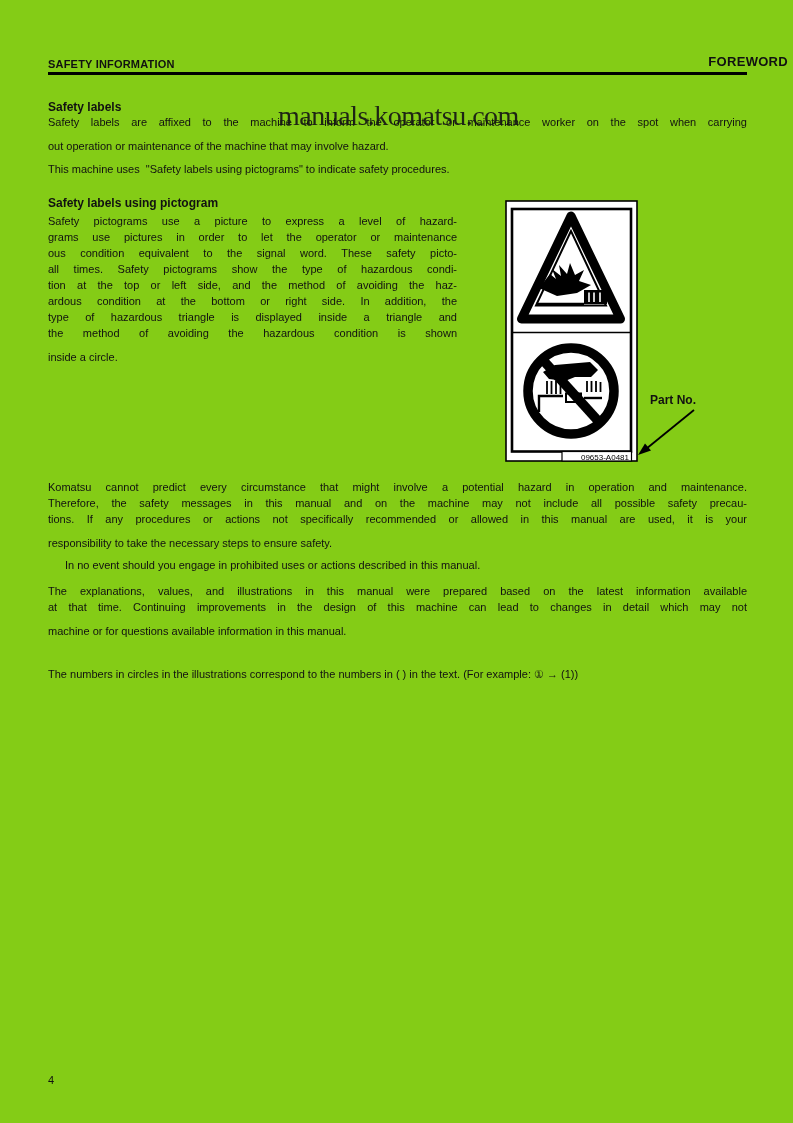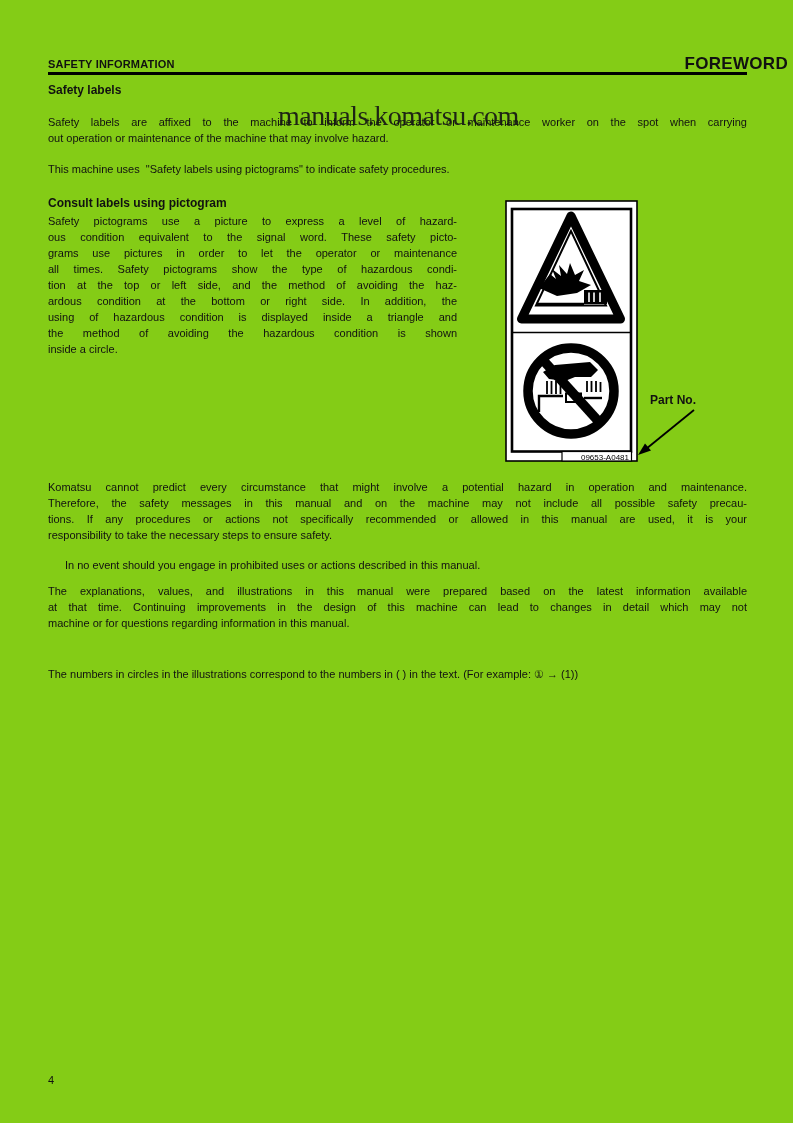--- a/index.html
+++ b/index.html
@@ -1,27 +1,27 @@
 <!DOCTYPE html>
 <html><head>
 <meta charset="utf-8">
 <style>
   html,body { margin:0; padding:0; background:#ffffff; }
   .page {
     position:relative; width:793px; height:1123px; background:#84cc16;
     font-family:"Liberation Sans", sans-serif; color:#111111; overflow:hidden;padding-left:43px;
   }
   .hdr-left  { position:absolute; left:48px; top:58px; font-size:11px; font-weight:bold; letter-spacing:.2px; }
-  .hdr-right { position:absolute; right:48px; top:54px; font-size:17px; font-weight:bold; letter-spacing:.3px; }
+  .hdr-right { position:absolute; right:48px; top:54px; font-size:13px; font-weight:bold; letter-spacing:.3px; }
   .rule { position:absolute; left:48px; width:699px; top:72px; height:3px; background:#000; }
   .h2 { position:absolute; left:48px; font-size:12px; font-weight:bold; line-height:15px; }
   .para { position:absolute; left:48px; width:699px; font-size:11px; line-height:16px; }
   .para.narrow { width:409px; }
   .jline { text-align:justify; text-align-last:justify; }
-  .para > .jline:last-child { text-align-last:left; }
+  .para > .jline:last-child { text-align-last:left;margin-top:8px; }
   .pre { white-space:pre-wrap; }
   .watermark {
     position:absolute; left:278px; top:100px;
     font-family:"Liberation Serif", serif; font-size:28px; letter-spacing:-0.5px;
     color:rgba(22,22,22,0.92); z-index:5; pointer-events:none;
   }
   .figure { position:absolute; left:505px; top:200px; width:133px; height:262px; }
   .partno-callout { position:absolute; left:650px; top:393px; font-size:12px; font-weight:bold; }
   .arrow-svg { position:absolute; left:630px; top:406px; width:75px; height:55px; }
   .page-num { position:absolute; left:48px; top:1074px; font-size:11px; }
@@ -30,36 +30,36 @@
 <body>
 
 <div class="page">
 
   <div class="hdr-left">SAFETY INFORMATION</div>
   <div class="hdr-right">FOREWORD</div>
   <div class="rule"></div>
 
   <div class="watermark">manuals.komatsu.com</div>
 
-  <div class="h2" style="top:83px;">Safety labels</div>
+  <div class="h2" style="top:100px;">Safety labels</div>
   <div class="para" style="top:114px;">
       <div class="jline">Safety labels are affixed to the machine to inform the operator or maintenance worker on the spot when carrying</div>
       <div class="jline">out operation or maintenance of the machine that may involve hazard.</div>
     </div>
   <div class="para pre" style="top:161px;">This machine uses  "Safety labels using pictograms" to indicate safety procedures.</div>
 
-  <div class="h2" style="top:196px;">Consult labels using pictogram</div>
+  <div class="h2" style="top:196px;">Safety labels using pictogram</div>
   <div class="para narrow" style="top:213px;">
       <div class="jline">Safety pictograms use a picture to express a level of hazard-</div>
+      <div class="jline">grams use pictures in order to let the operator or maintenance</div>
       <div class="jline">ous condition equivalent to the signal word. These safety picto-</div>
-      <div class="jline">grams use pictures in order to let the operator or maintenance</div>
       <div class="jline">all times. Safety pictograms show the type of hazardous condi-</div>
       <div class="jline">tion at the top or left side, and the method of avoiding the haz-</div>
       <div class="jline">ardous condition at the bottom or right side. In addition, the</div>
-      <div class="jline">using of hazardous condition is displayed inside a triangle and</div>
+      <div class="jline">type of hazardous triangle is displayed inside a triangle and</div>
       <div class="jline">the method of avoiding the hazardous condition is shown</div>
       <div class="jline">inside a circle.</div>
     </div>
 
   <svg class="figure" viewBox="0 0 133 262">
     <rect x="1" y="1" width="131" height="260" fill="#fff" stroke="#000" stroke-width="1.6"></rect>
     <rect x="7" y="9" width="119" height="242.5" fill="#fff" stroke="#000" stroke-width="2.6"></rect>
     <line x1="7" y1="132.5" x2="126" y2="132.5" stroke="#000" stroke-width="1.6"></line>
 
     <g>
@@ -99,19 +99,19 @@
   <div class="para" style="top:479px;">
       <div class="jline">Komatsu cannot predict every circumstance that might involve a potential hazard in operation and maintenance.</div>
       <div class="jline">Therefore, the safety messages in this manual and on the machine may not include all possible safety precau-</div>
       <div class="jline">tions. If any procedures or actions not specifically recommended or allowed in this manual are used, it is your</div>
       <div class="jline">responsibility to take the necessary steps to ensure safety.</div>
     </div>
   <div class="para" style="top:557px;margin-left:17px;">In no event should you engage in prohibited uses or actions described in this manual.</div>
   <div class="para" style="top:583px;">
       <div class="jline">The explanations, values, and illustrations in this manual were prepared based on the latest information available</div>
       <div class="jline">at that time. Continuing improvements in the design of this machine can lead to changes in detail which may not</div>
-      <div class="jline">machine or for questions regarding information in this manual.</div>
+      <div class="jline">machine or for questions available information in this manual.</div>
     </div>
   <div class="para pre" style="top:666px;">The numbers in circles in the illustrations correspond to the numbers in ( ) in the text. (For example: ① → (1))</div>
 
   <div class="page-num">4</div>
 
 </div>
 
 </body></html>

